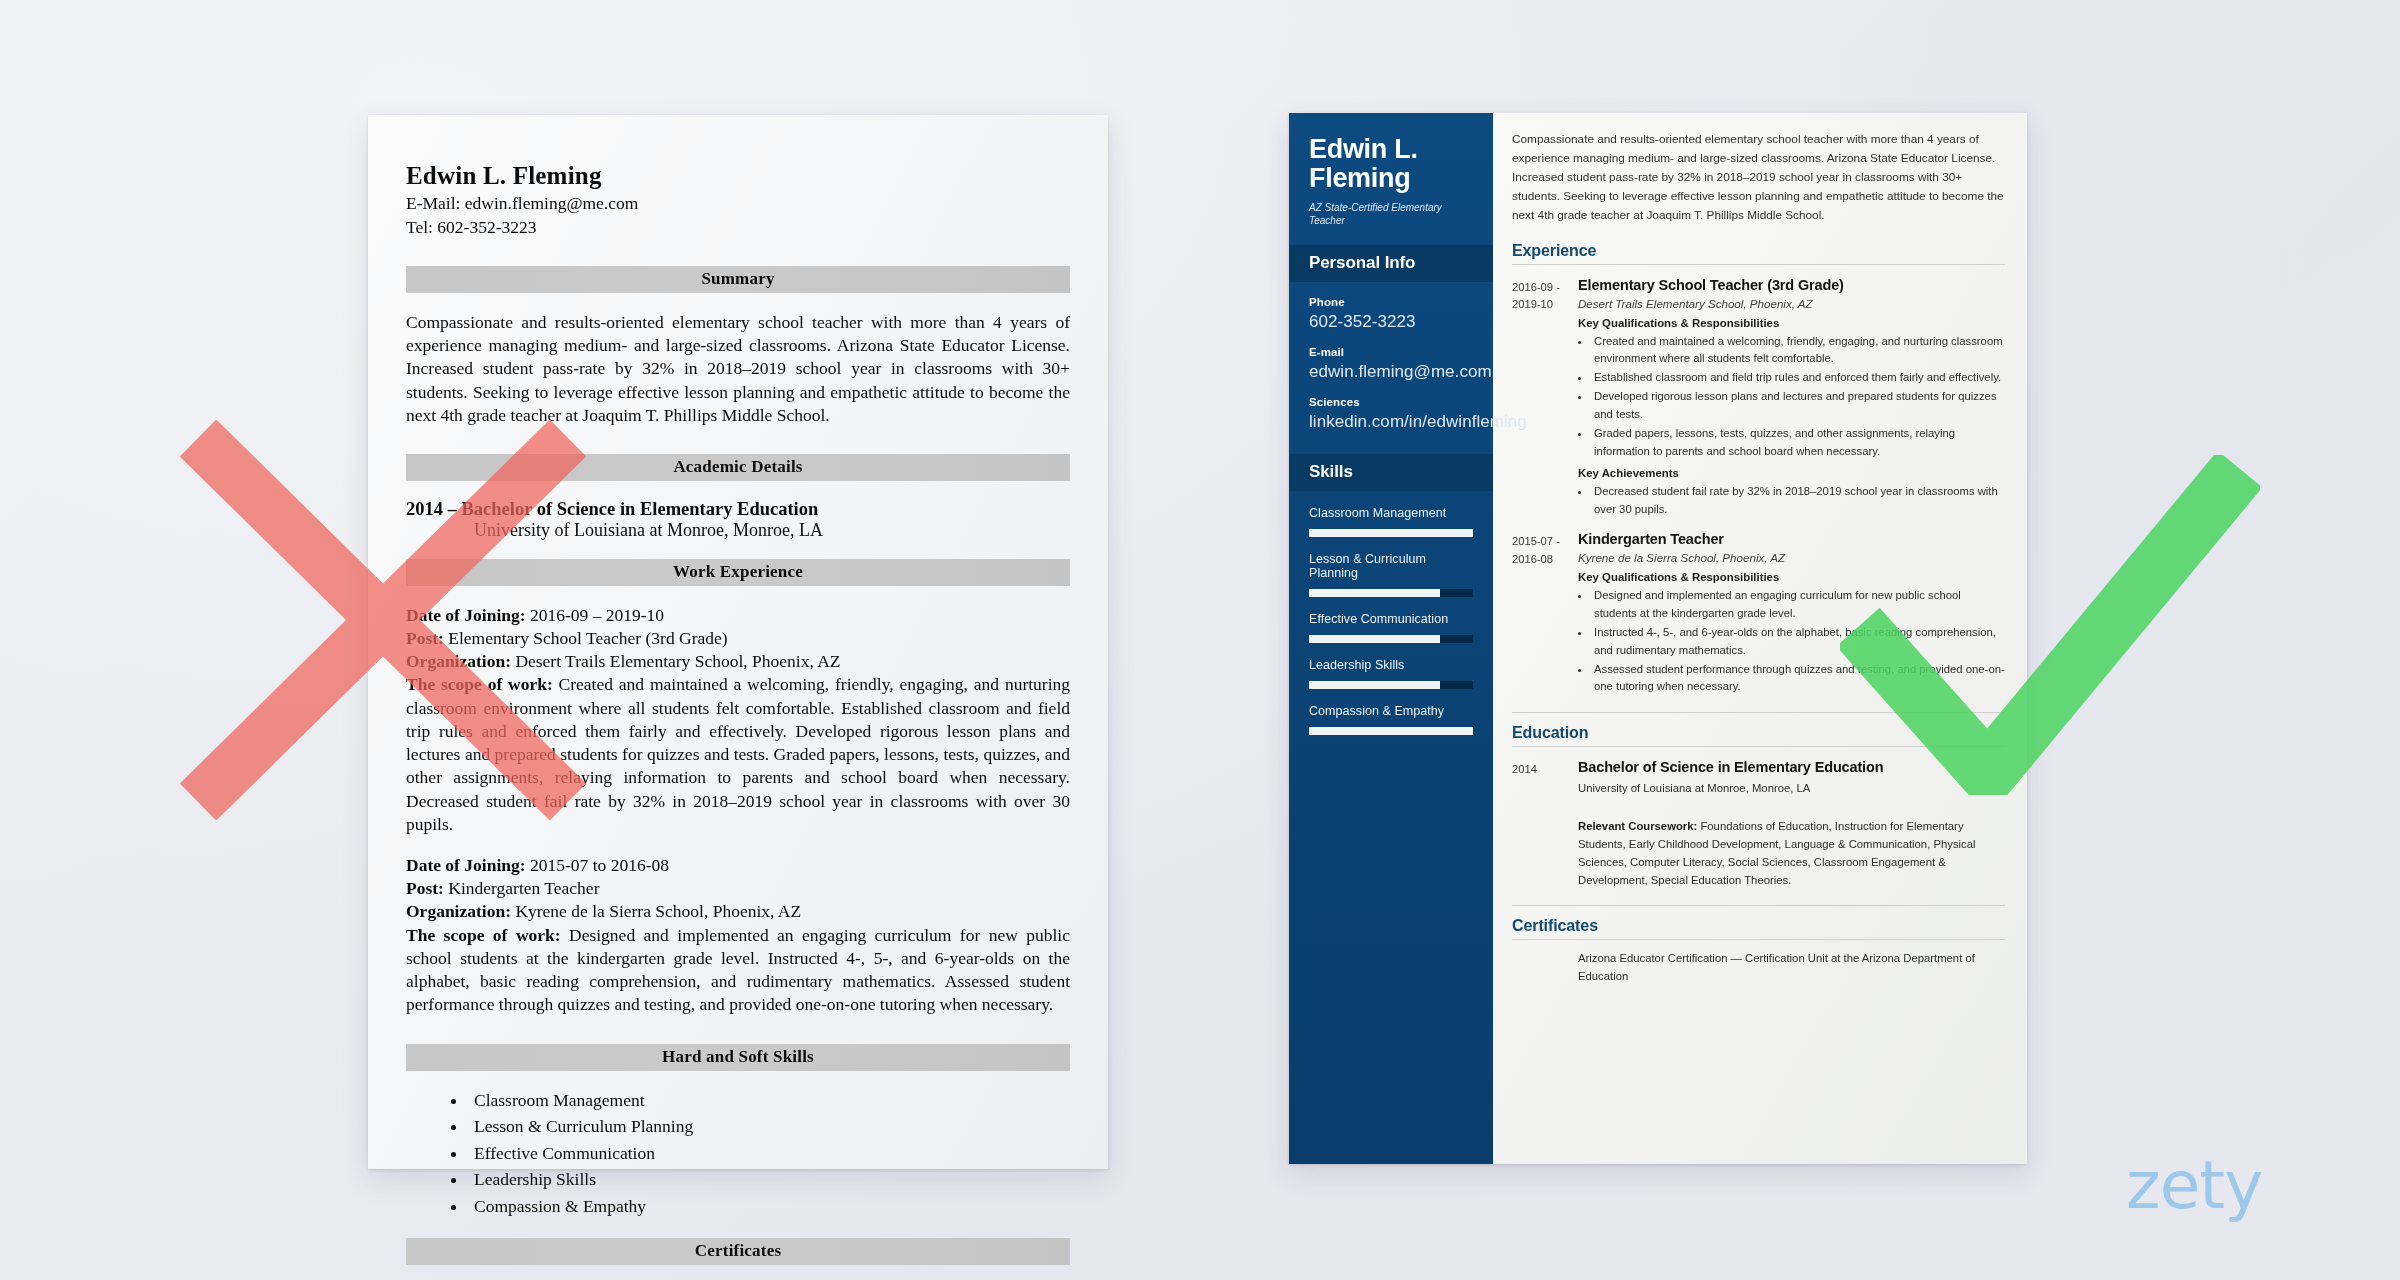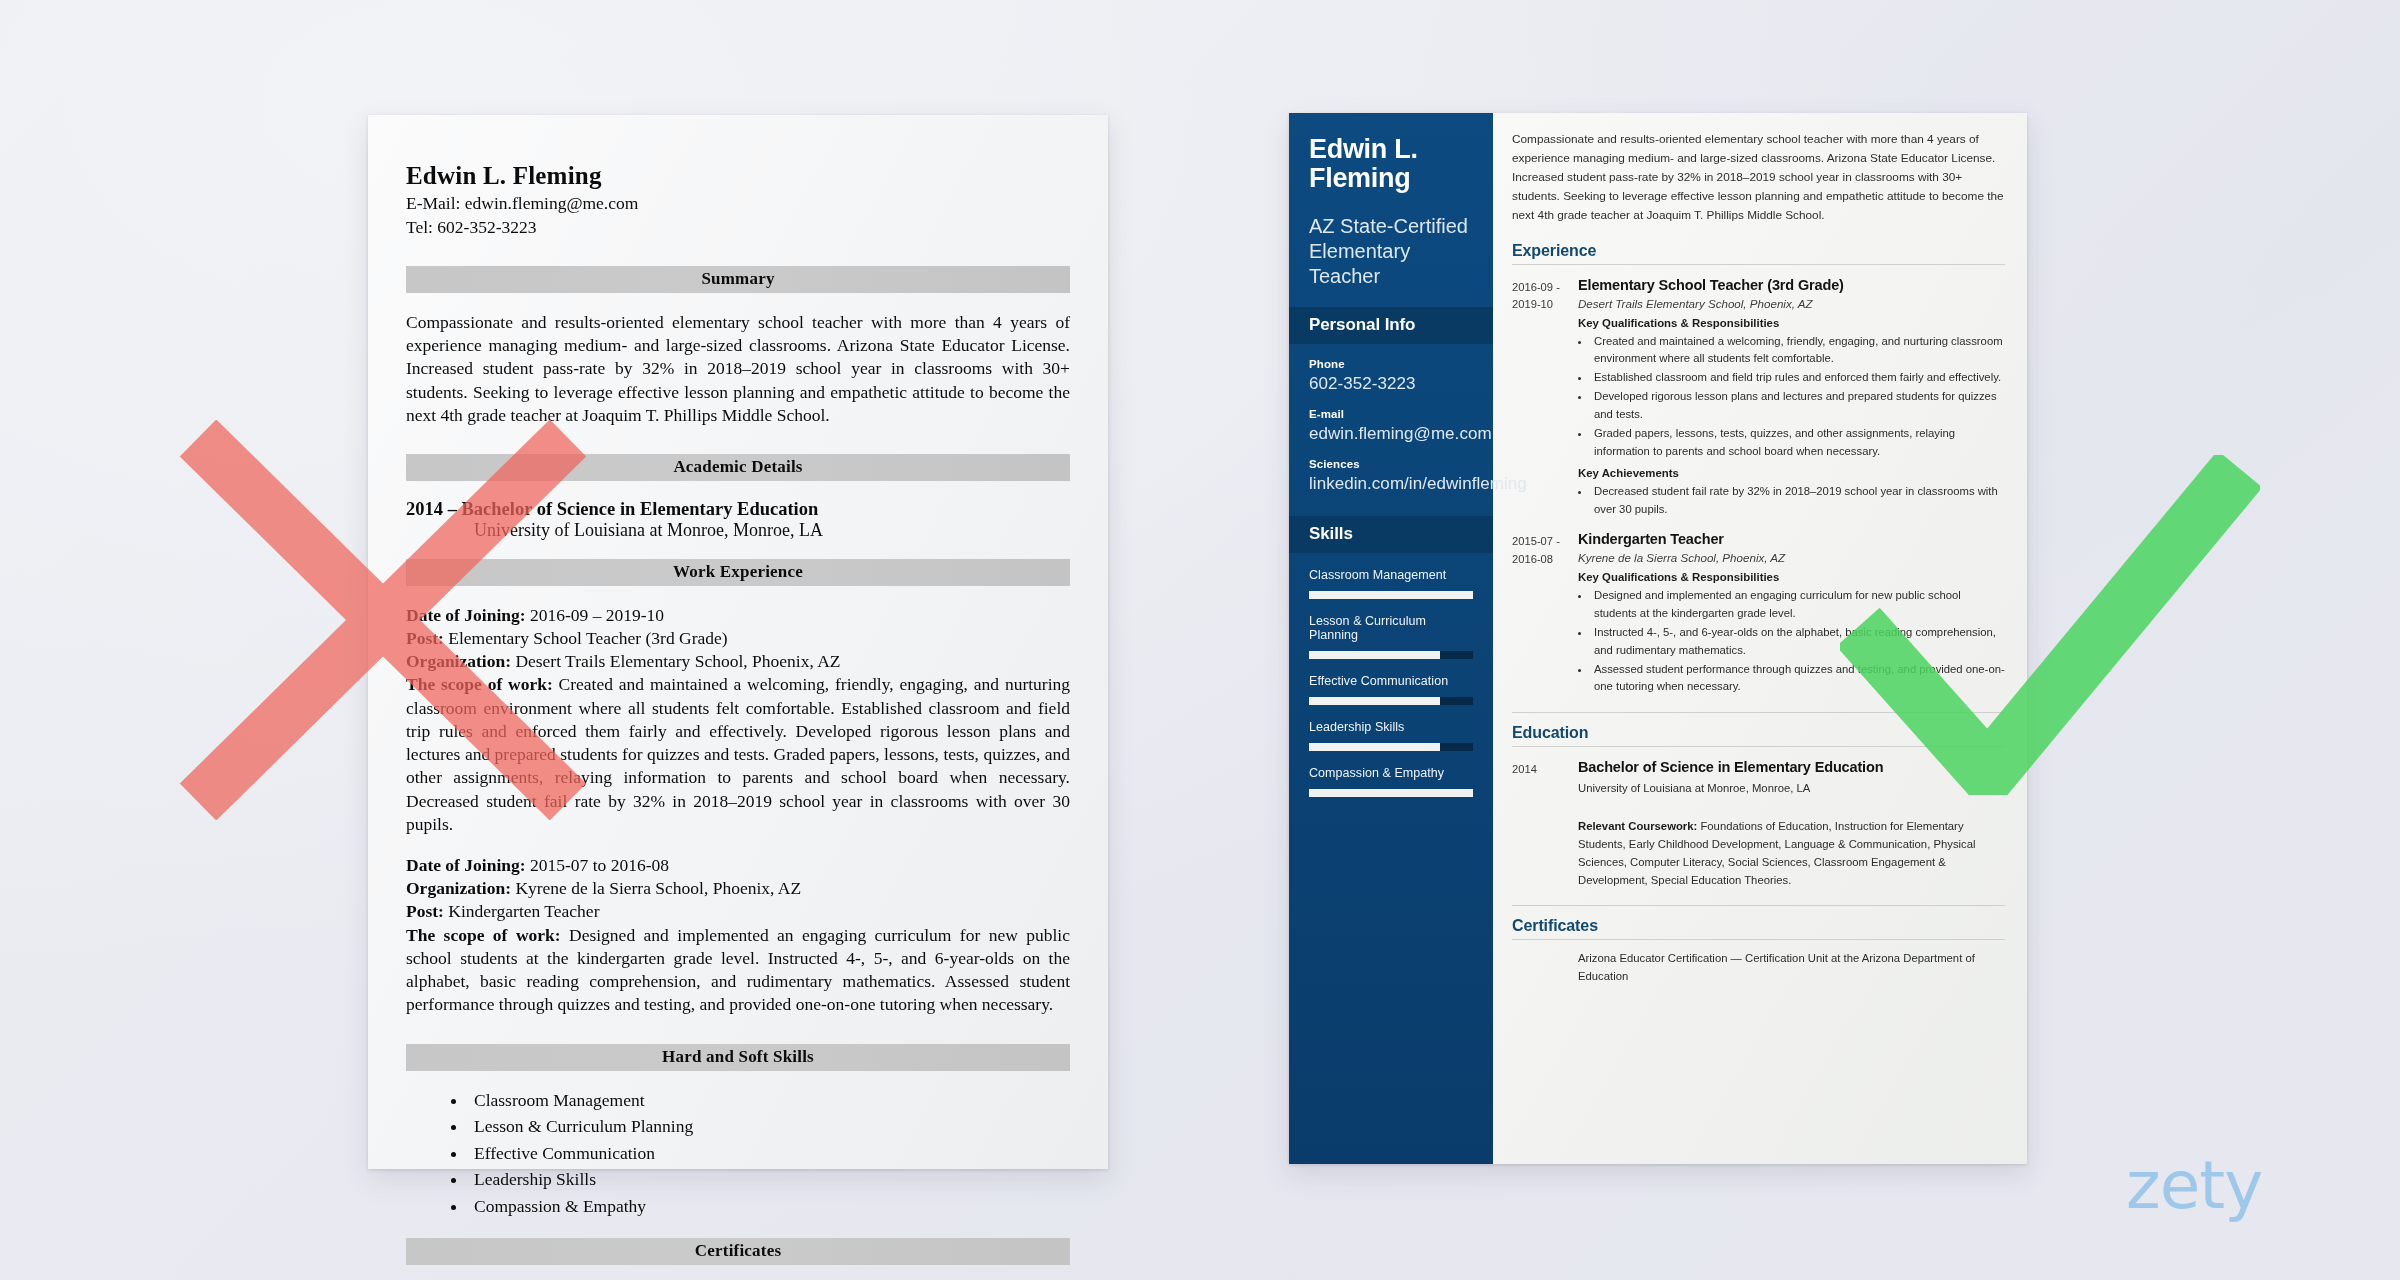--- a/index.html
+++ b/index.html
@@ -59,21 +59,21 @@
   #good-sidebar {
     width: 204px; flex: 0 0 204px;
     background: linear-gradient(180deg,#0c4a80 0%,#0b4375 55%,#0a3c6b 100%);
     color: #fff; padding: 22px 20px 0 20px;
     font-size: 13px;
   }
   #good-sidebar .g-name {
     font-size: 27px; font-weight: bold; line-height: 1.08; letter-spacing: -.3px;
   }
   #good-sidebar .g-title {
-    font-size: 20px; line-height: 1.25; color: #dde7f0; margin-top: 21px; font-weight: 400;
+    font-size: 10px; line-height: 1.25; color: #dde7f0; margin-top: 9px; font-weight: 400; font-style: italic;
   }
   .side-head {
     background: #083a63;
     margin: 18px -20px 0 -20px; padding: 8px 20px 9px;
     font-size: 17px; font-weight: bold; letter-spacing: -.1px;
   }
   .pi-block { margin-top: 14px; }
   .pi-label { font-size: 11.5px; font-weight: bold; letter-spacing: .1px; }
   .pi-value { font-size: 17px; color: #dfe8f1; margin-top: 4px; letter-spacing: .05px; }
   .skill-row { margin-top: 15px; }
@@ -152,22 +152,22 @@
     <div class="exp-line"><span class="lbl">Date of Joining:</span> <span>2016-09 – 2019-10</span></div>
     <div class="exp-line"><span class="lbl">Post:</span> <span>Elementary School Teacher (3rd Grade)</span></div>
     <div class="exp-line"><span class="lbl">Organization:</span> <span>Desert Trails Elementary School, Phoenix, AZ</span></div>
     <div class="just"><span class="lbl">The scope of work:</span> <span>Created and maintained a welcoming, friendly, engaging, and nurturing classroom environment where all students felt comfortable. Established classroom and field trip rules and enforced them fairly and effectively. Developed rigorous lesson plans and lectures and prepared students for quizzes and tests. Graded papers, lessons, tests, quizzes, and other assignments, relaying information to parents and school board when necessary. Decreased student fail rate by 32% in 2018–2019 school year in classrooms with over 30 pupils.</span></div>
   </div>
 
   <div class="sec-gap-md"></div>
 
   <div>
     <div class="exp-line"><span class="lbl">Date of Joining:</span> <span>2015-07 to 2016-08</span></div>
+    <div class="exp-line"><span class="lbl">Post:</span> <span>Kindergarten Teacher</span></div>
     <div class="exp-line"><span class="lbl">Organization:</span> <span>Kyrene de la Sierra School, Phoenix, AZ</span></div>
-    <div class="exp-line"><span class="lbl">Post:</span> <span>Kindergarten Teacher</span></div>
     <div class="just"><span class="lbl">The scope of work:</span> <span>Designed and implemented an engaging curriculum for new public school students at the kindergarten grade level. Instructed 4-, 5-, and 6-year-olds on the alphabet, basic reading comprehension, and rudimentary mathematics. Assessed student performance through quizzes and testing, and provided one-on-one tutoring when necessary.</span></div>
   </div>
 
   <div class="sec-gap-lg"></div>
   <div class="bar-head">Hard and Soft Skills</div>
   <ul class="skills">
     <li>Classroom Management</li>
     <li>Lesson &amp; Curriculum Planning</li>
     <li>Effective Communication</li>
     <li>Leadership Skills</li>

